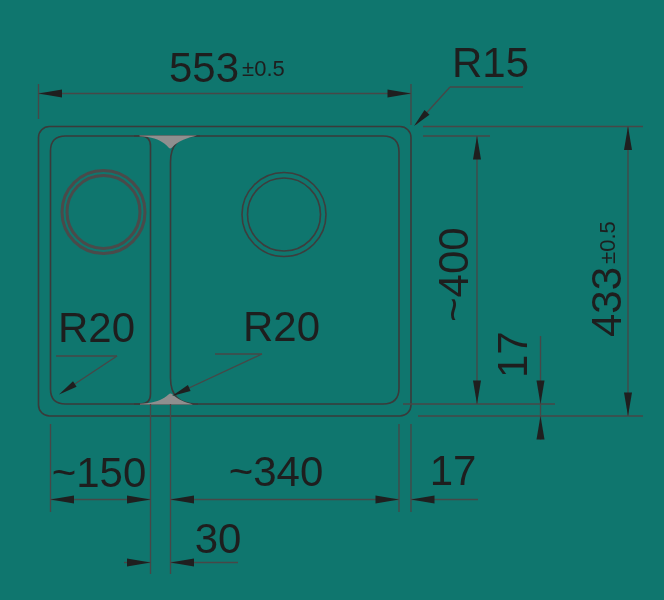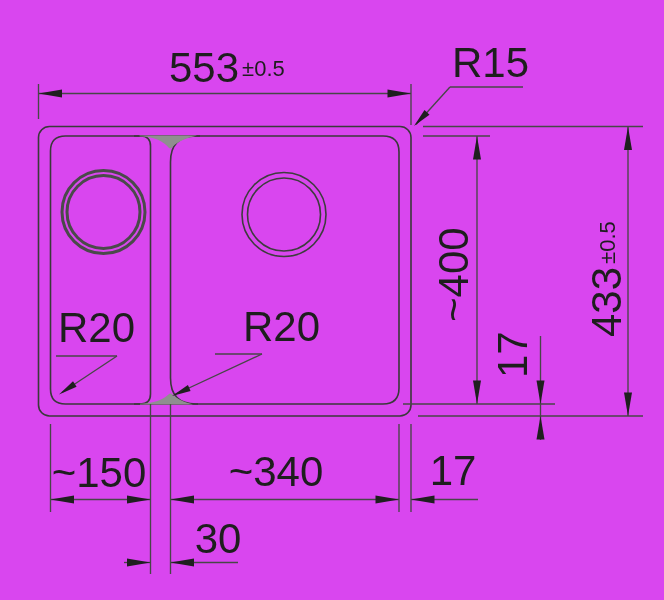--- a/index.html
+++ b/index.html
@@ -1,16 +1,16 @@
 <!DOCTYPE html>
 <html><head>
 <meta charset="utf-8">
 <style>
   html,body{margin:0;padding:0;background:#ffffff;}
-  #canvas{position:relative;width:664px;height:600px;background:#d946ef;overflow:hidden;
+  #canvas{position:relative;width:664px;height:600px;background:#0f766e;overflow:hidden;
           font-family:"Liberation Sans", sans-serif;}
   svg{display:block;}
   .ol{fill:none;stroke:#3a3a3a;stroke-width:1.6;}
   .dl{fill:none;stroke:#474747;stroke-width:1.35;}
   .ar{fill:#1f1f1f;stroke:none;}
   .web{fill:#8f8f8f;stroke:none;}
   .dt{font-family:"Liberation Sans", sans-serif;font-size:42px;fill:#1e1e1e;}
   .tol{font-size:22px;}
   .mid{text-anchor:middle;}
   .ring-heavy{fill:none;stroke:#4a4a4a;stroke-width:3;}

